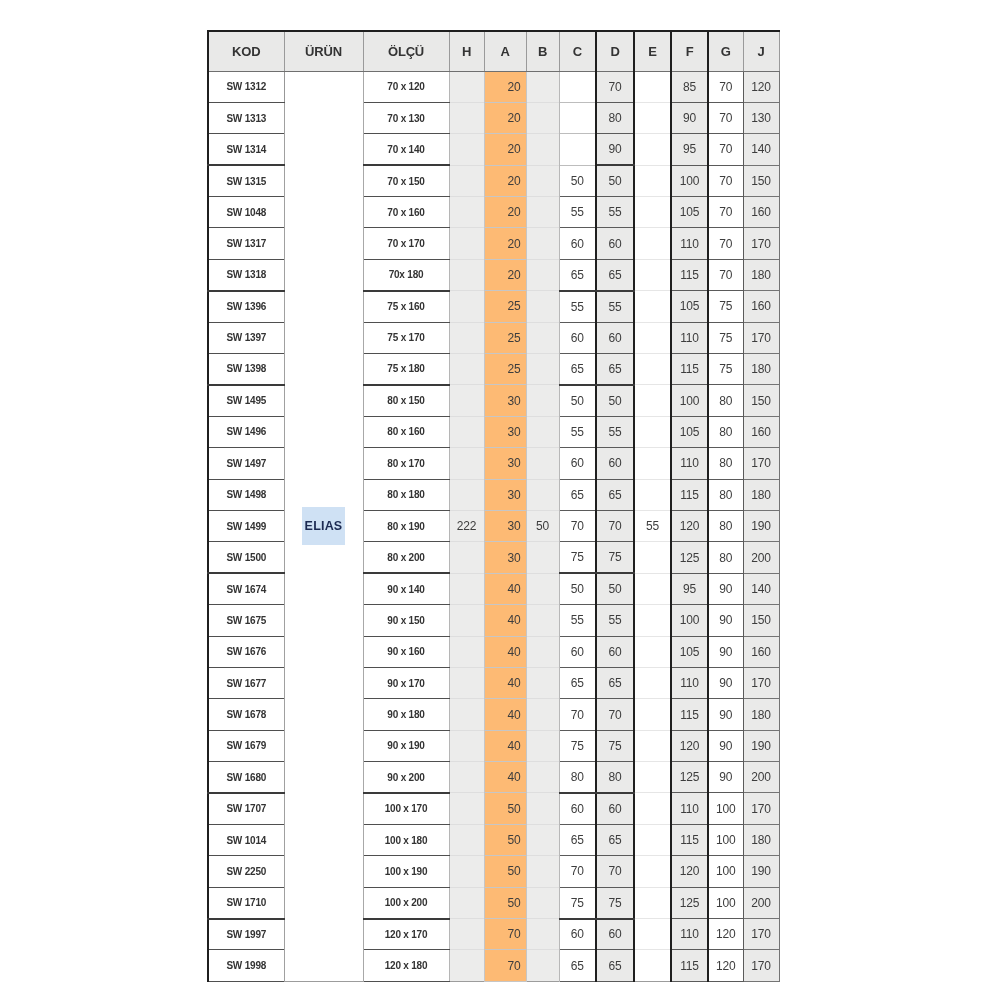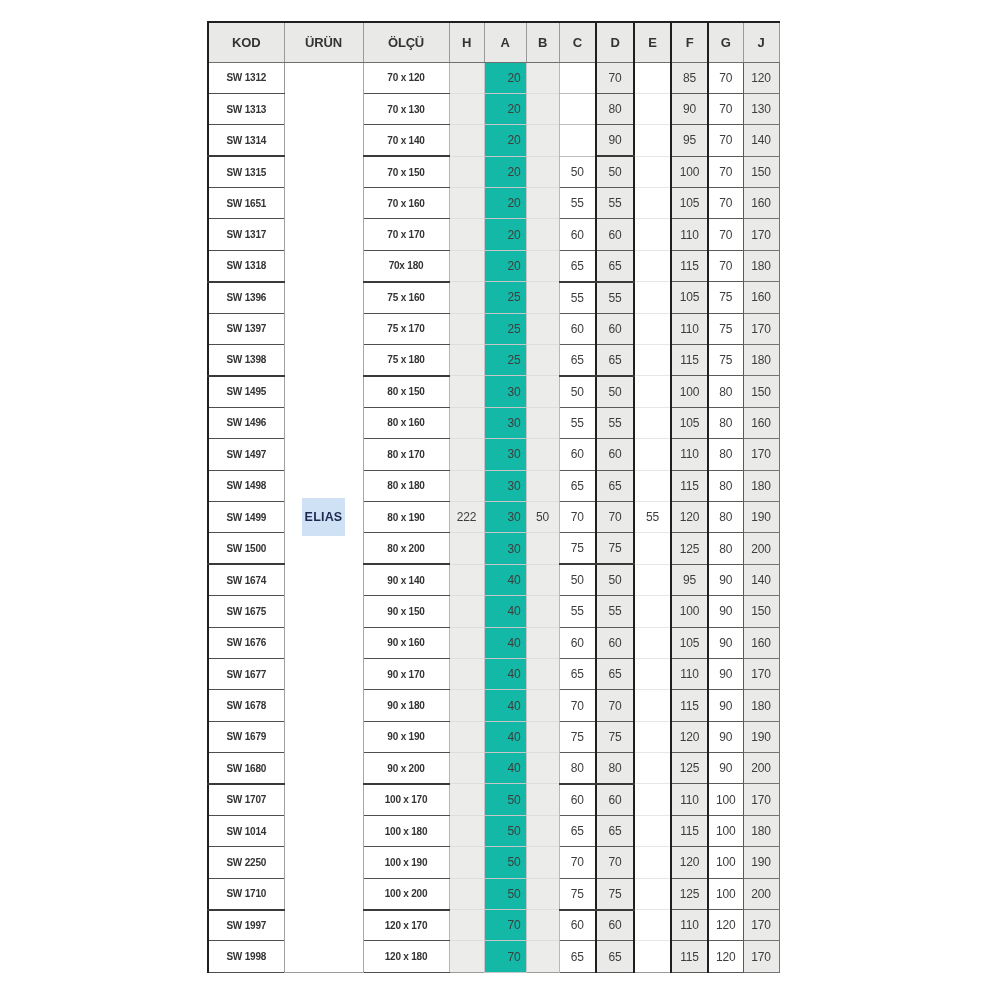--- a/index.html
+++ b/index.html
@@ -2,21 +2,21 @@
 <html style="--header-bg: #e9e9e8; --band-bg: #ececeb; --cell-gray: #eaeae9; --heavy: #1f1f1f; --highlight-bg: #cfe1f4; --highlight-text: #1c2a52;"><head>
 <meta charset="utf-8">
 <style>
   html,body{margin:0;padding:0;background:#ffffff;}
   .canvas{
     position:relative;width:990px;height:990px;background:#ffffff;overflow:hidden;
     font-family:"Liberation Sans", sans-serif;
     -webkit-font-smoothing:antialiased;
   }
   table.spec{
-    position:absolute;left:207px;top:21px;width:571px;height:951px;
+    position:absolute;left:207px;top:30px;width:571px;height:951px;
     border-collapse:collapse;table-layout:fixed;
     border-top:2px solid var(--heavy);
     border-left:2px solid var(--heavy);
     border-right:1px solid #8f8f8f;
     border-bottom:1px solid #9c9c9c;
   }
   thead tr{height:40px;}
   tbody tr{height:31.4px;}
   th,td{
     padding:0;text-align:center;vertical-align:middle;
@@ -30,21 +30,21 @@
   th.th-c, th.th-d, th.th-e, th.th-f{border-right:2px solid var(--heavy);}
   th.th-d, th.th-e, th.th-f{border-left:2px solid var(--heavy);}
 
   td.c-kod{font-weight:700;font-size:10px;color:#333;
     border-top:1px solid #4f4f4f;border-bottom:1px solid #4f4f4f;border-right:1px solid #979797;}
   td.c-urun{background:#ffffff;border-left:1px solid #a0a0a0;border-right:1px solid #a8a8a8;}
   td.c-olcu{font-weight:700;font-size:10px;color:#333;
     border-top:1px solid #4f4f4f;border-bottom:1px solid #4f4f4f;
     border-left:1px solid #a8a8a8;border-right:1px solid #b5b5b5;}
   td.c-h{background:var(--band-bg);border-top:1px solid #dedede;border-right:1px solid #c6c6c6;}
-  td.c-a{background:#14b8a6;border:1px solid #c6c6c6;padding-left:18px;}
+  td.c-a{background:#fdba74;border:1px solid #c6c6c6;padding-left:18px;}
   td.c-b{background:var(--band-bg);border-top:1px solid #dedede;
     border-left:1px solid #c6c6c6;border-right:1px solid #b8b8b8;}
   td.c-c{background:#ffffff;border:1px solid #5a5a5a;border-right:2px solid var(--heavy);}
   td.c-c.empty{border-top:1px solid #bdbdbd;border-bottom:1px solid #bdbdbd;border-left:1px solid #bdbdbd;}
   td.c-d{background:var(--cell-gray);border:1px solid #5a5a5a;
     border-left:2px solid var(--heavy);border-right:2px solid var(--heavy);}
   td.c-e{background:#ffffff;border-top:1px solid #e6e6e6;
     border-left:2px solid var(--heavy);border-right:2px solid var(--heavy);}
   td.c-f{background:var(--cell-gray);border:1px solid #5a5a5a;
     border-left:2px solid var(--heavy);border-right:2px solid var(--heavy);text-align:center;}
@@ -140,21 +140,21 @@
           <td class="c-a">20</td>
           <td class="c-b"></td>
           <td class="c-c">50</td>
           <td class="c-d">50</td>
           <td class="c-e"></td>
           <td class="c-f">100</td>
           <td class="c-g">70</td>
           <td class="c-j">150</td>
         </tr>
         <tr>
-          <td class="c-kod">SW 1651</td>
+          <td class="c-kod">SW 1048</td>
           <td class="c-olcu">70 x 160</td>
           <td class="c-h"></td>
           <td class="c-a">20</td>
           <td class="c-b"></td>
           <td class="c-c">55</td>
           <td class="c-d">55</td>
           <td class="c-e"></td>
           <td class="c-f">105</td>
           <td class="c-g">70</td>
           <td class="c-j">160</td>

